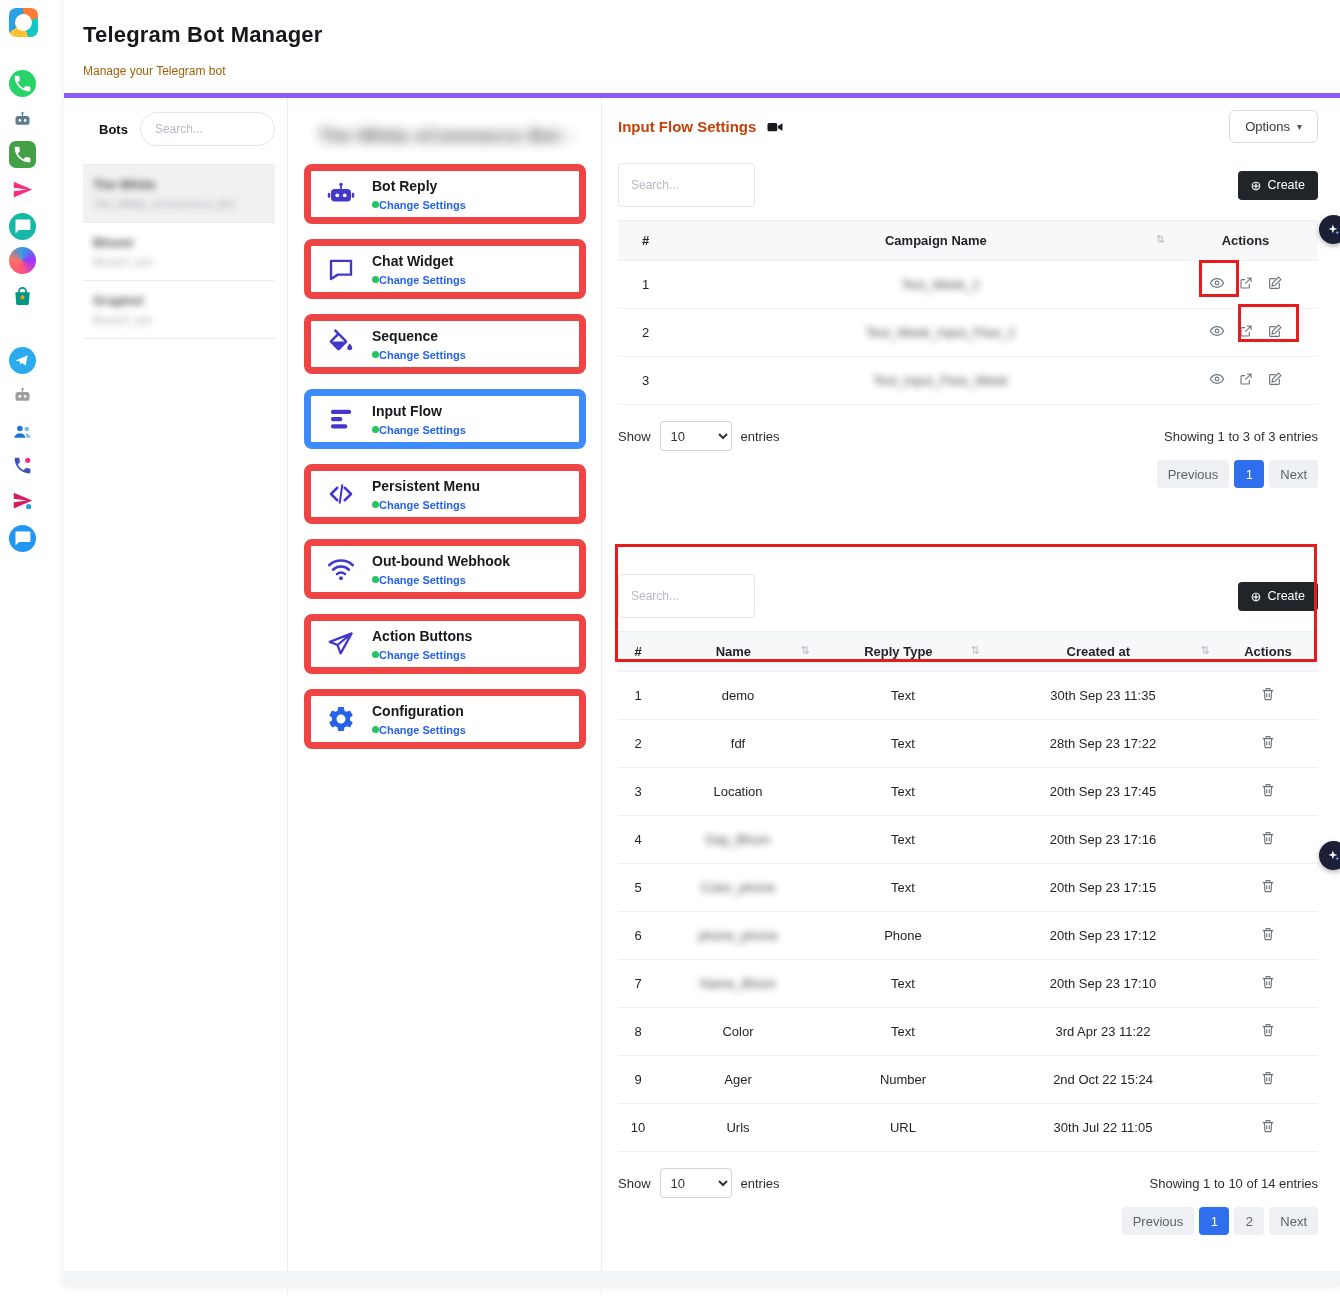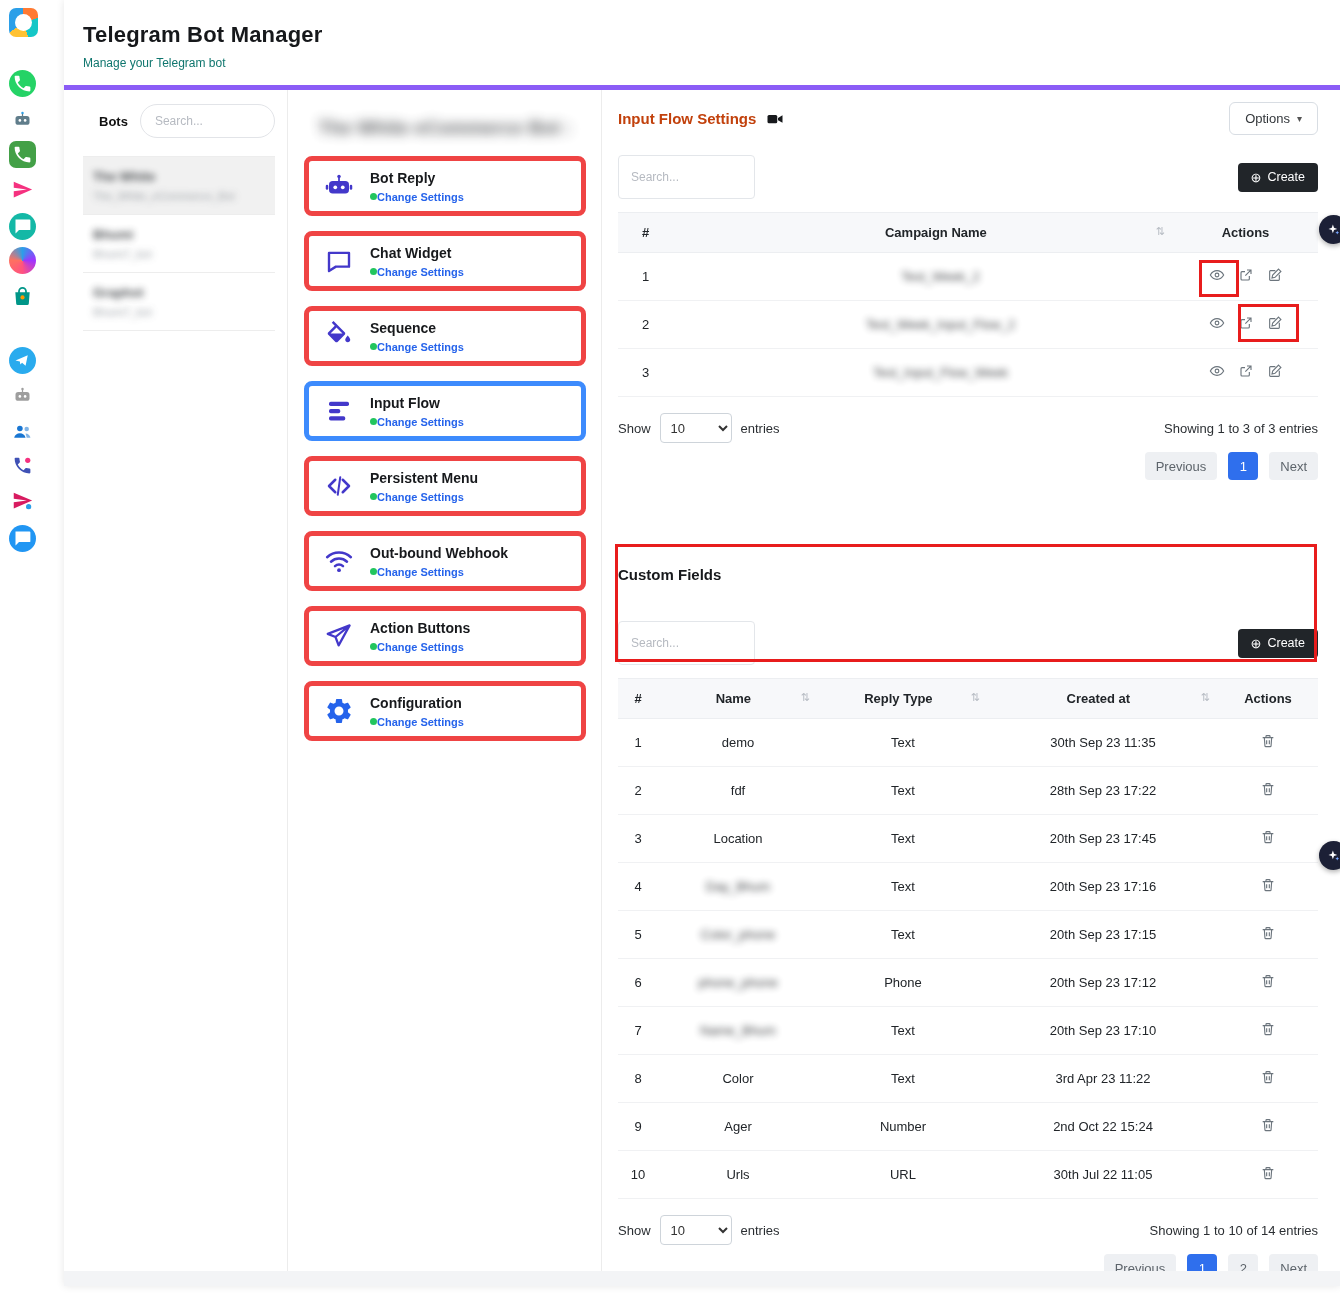--- a/index.html
+++ b/index.html
@@ -14,41 +14,41 @@
   .circle { border-radius:50% !important; }
   .logo-ring { background:conic-gradient(#ff7a33 0 20%, #14c7c7 20% 45%, #ffc233 45% 65%, #2b9fe8 65% 100%); border-radius:50%; position:relative; }
   .logo-ring span { position:absolute; inset:6px; background:#fff; border-radius:50%; }
 
   
   .main { position:absolute; left:64px; top:0; width:1276px; height:1286px; background:#fff; box-shadow:0 0 8px rgba(0,0,0,.10); }
   .bottom-strip { position:absolute; left:0; right:0; bottom:0; height:15px; background:#f3f4f6; }
 
   .page-header { padding:22px 20px 15px 19px; border-bottom:5px solid #8b5cf6; }
   .page-header h1 { font-size:22px; font-weight:bold; color:#16181b; letter-spacing:.2px; }
-  .page-header p { margin-top:8px; font-size:12px; color:#0f766e; }
+  .page-header p { margin-top:16px; font-size:12px; color:#a16207; }
 
   .content { display:flex; height:1196px; }
 
   
   .col-bots { width:224px; border-right:1px solid #ececec; padding:14px 12px 0 19px; }
   .bots-top { display:flex; align-items:center;margin-left:16px; }
   .bots-title { font-size:13px; font-weight:bold; color:#111; }
   .pill-search { flex:1; margin-left:12px; height:34px; border:1px solid #e2e4e8; border-radius:17px; padding:0 14px; font-size:12px; color:#333; outline:none; min-width:0; }
   .pill-search::placeholder { color:#b6bac1; }
   .bot-list { margin-top:18px; }
   .bot-item { padding:12px 10px; border-bottom:1px solid #ededed; cursor:pointer; }
   .bot-item:first-child { border-top:1px solid #ededed; background:#f1f1f1; }
   .bot-name { font-size:13px; font-weight:bold; color:#2b2f33; }
   .bot-sub { margin-top:6px; font-size:11px; color:#8a9097; }
 
   
   .col-cards { width:314px; border-right:1px solid #ececec; padding:10px 15px 0 16px; }
   .bot-heading { height:56px; display:flex; align-items:center; justify-content:center; }
   .bot-heading span { font-size:19px; font-weight:bold; color:#2c2f33; }
-  .scard { display:flex; align-items:center; gap:15px; border:5px solid #ef4444; border-radius:8px; padding:10px 14px; margin-bottom:15px; height:60px; background:#fff; cursor:pointer; }
+  .scard { display:flex; align-items:center; gap:15px; border:7px solid #ef4444; border-radius:8px; padding:10px 14px; margin-bottom:15px; height:60px; background:#fff; cursor:pointer; }
   .scard.active { border-color:#3d8bfd; }
   .scard .cicon { width:32px; height:32px; color:#4338ca; flex:0 0 32px; display:flex; align-items:center; justify-content:center; }
   .scard .cicon svg { width:30px; height:30px; }
   .scard .ctitle { font-size:14px; font-weight:600; color:#17191c; }
   .scard .clink { margin-top:5px; display:flex; align-items:center; gap:0; font-size:11px; font-weight:bold; color:#2563eb; }
   .gdot { width:7px; height:7px; border-radius:50%; background:#22c55e; display:inline-block; }
 
   
   .col-flow { flex:1; padding:12px 22px 0 16px; }
   .flow-head { display:flex; align-items:center; justify-content:space-between; }
@@ -70,21 +70,21 @@
   th .sort { float:right; color:#b7bcc3; font-size:11px; font-weight:normal; }
   .cell-left { text-align:left; padding-left:24px !important; }
   .cell-center { text-align:center; }
   .act-icons { display:flex; align-items:center; justify-content:center; gap:13px; color:#6c757d; }
   .act-icons svg, .tdel svg { width:16px; height:16px; cursor:pointer; }
   .tdel { text-align:center; color:#6c757d; }
 
   .tbl-footer { margin-top:16px; display:flex; align-items:center; justify-content:space-between; font-size:13px; color:#2b2f33; }
   .show-wrap { display:flex; align-items:center; gap:9px; }
   .show-wrap select { height:30px; width:72px; border:1px solid #ced4da; border-radius:4px; font-size:13px; color:#333; padding:0 6px; background:#fff; }
-  .pagination { margin-top:9px; display:flex; justify-content:flex-end; gap:11px; }
+  .pagination { margin-top:9px; display:flex; justify-content:flex-end; gap:5px; }
   .pg { min-width:30px; height:28px; padding:0 11px; border:none; border-radius:4px; background:#eef0f3; color:#5d646b; font-size:13px; cursor:pointer; display:flex; align-items:center; justify-content:center; }
   .pg.active { background:#2f6fed; color:#fff; width:30px; padding:0; }
 
   .custom-section { margin-top:86px; }
   .section-title { font-size:15px; font-weight:bold; color:#17191c; }
   .custom-section .toolbar { margin-top:38px; }
 
   .blur-sm { filter:blur(3.5px); opacity:.85; }
   .blur-md { filter:blur(6px); opacity:.8; }
 
@@ -452,21 +452,20 @@
           </div>
           <span>Showing 1 to 3 of 3 entries</span>
         </div>
         <div class="pagination">
           <button class="pg">Previous</button>
           <button class="pg active">1</button>
           <button class="pg">Next</button>
         </div>
 
         <div class="custom-section">
-          <div class="section-title">Custom Fields</div>
           <div class="toolbar">
             <input class="box-search" placeholder="Search..." style="">
             <button class="btn-create">
                 <span class="plus">⊕</span>
                 <span>Create</span>
               </button>
           </div>
 
           <table>
             <colgroup>

